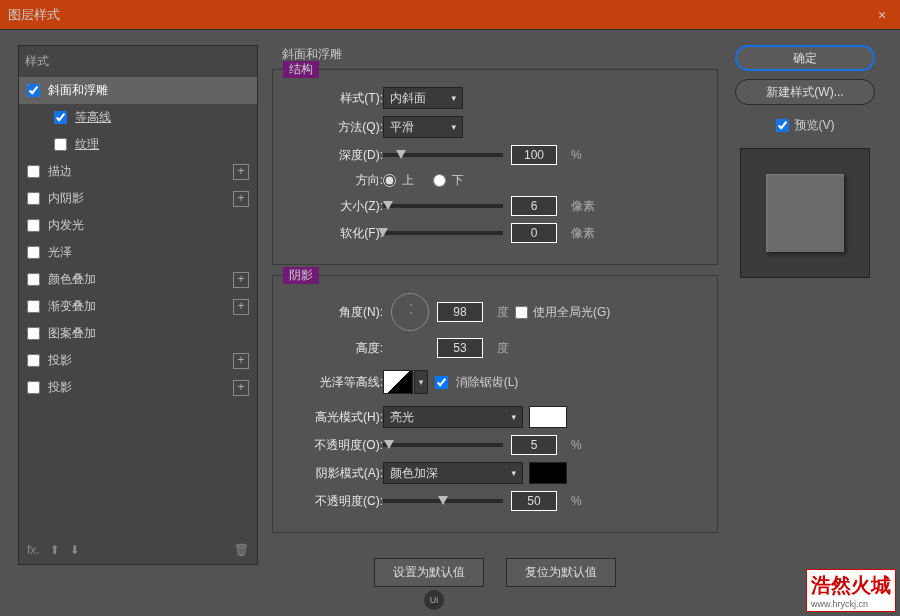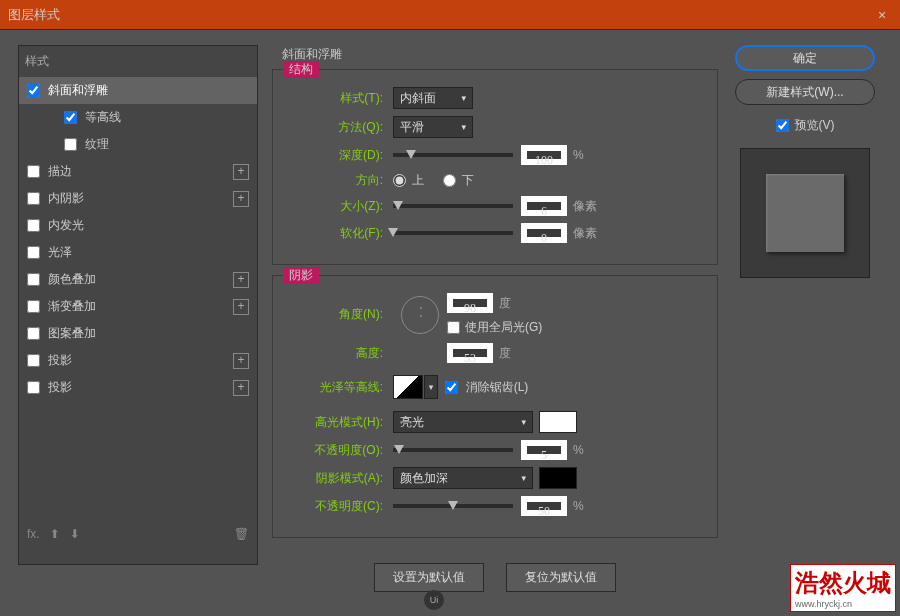--- a/index.html
+++ b/index.html
@@ -9,40 +9,40 @@
 .titlebar .title { flex: 1; color: #ccc; font-size: 13px; }
 .titlebar .close { width: 20px; text-align: center; color: #ccc; cursor: pointer; font-size: 14px; }
 
 .main { display: flex; height: 560px; }
 
 .left-panel { width: 260px; padding: 15px 0 0 18px; background: #535353; }
 .left-box { background: #454545; border: 1px solid #2a2a2a; width: 240px; height: 520px; position: relative; }
 .left-label { padding: 7px 6px; color: #aaa; }
 .style-list { }
 .style-item { display: flex; align-items: center; padding: 5px 8px; color: #ccc; }
-.style-item.indented { padding-left: 45px; }
+.style-item.indented { padding-left: 35px; text-decoration: underline; }
 .style-item.selected { background: #636363; color: #fff; }
 .style-item input[type=checkbox] { margin-right: 8px; accent-color: #1473e6; }
 .style-item .lbl { flex: 1; }
 .style-item .plus { width: 16px; height: 16px; border: 1px solid #888; text-align: center; line-height: 13px; color: #aaa; cursor: pointer; font-size: 12px; }
-.left-footer { position: absolute; bottom: 16px; left: 0; right: 0; height: 28px; display: flex; align-items: center; padding: 0 8px; gap: 10px; color: #888; }
+.left-footer { position: absolute; bottom: 0; left: 0; right: 0; height: 28px; display: flex; align-items: center; padding: 0 8px; gap: 10px; color: #888; }
 .left-footer .spacer { flex: 1; }
 .left-footer .trash, .left-footer .fx, .left-footer .arrow { cursor: pointer; }
 
 .center-panel { flex: 1; padding: 10px 12px; }
 .section-title { color: #ccc; margin: 6px 0 6px 10px; }
 .fieldset { border: 1px solid #3a3a3a; padding: 10px 12px 14px 12px; margin-bottom: 10px; position: relative; }
-.fieldset .legend-top { position: absolute; top: -9px; left: 10px; background: #be185d; padding: 0 6px; color: #ccc; }
+.fieldset .legend-top { position: absolute; top: -9px; left: 10px; background: #701a75; padding: 0 6px; color: #ccc; }
 .row { display: flex; align-items: center; margin: 7px 0; }
-.row .rlabel { width: 98px; text-align: right; margin-right: 10px; color: #84cc16; }
+.row .rlabel { width: 98px; text-align: right; color: #e5e5e5; }
 .dropdown { background: #3a3a3a; border: 1px solid #222; color: #ddd; width: 80px; height: 22px; display: flex; align-items: center; padding: 0 6px; cursor: pointer; }
 .dropdown .arrow-d { margin-left: auto; font-size: 9px; }
 .slider-track { width: 120px; height: 4px; background: #2a2a2a; position: relative; margin-right: 8px; }
 .slider-knob { width: 0; height: 0; border-left: 5px solid transparent; border-right: 5px solid transparent; border-top: 9px solid #bbb; position: absolute; top: -3px; transform: translateX(-50%); cursor: pointer; }
-.numbox { width: 46px; height: 20px; background: #3a3a3a; border: 6px solid #ffffff; color: #ddd; text-align: center; line-height: 18px; margin-right: 6px; font-family: Liberation Serif, serif; }
+.numbox { width: 46px; height: 20px; background: #3a3a3a; border: 1px solid #ffffff; color: #ddd; text-align: center; line-height: 18px; margin-right: 14px; }
 .unit { color: #aaa; }
 .radio-row { display: flex; align-items: center; gap: 6px; }
 .radio-row input[type=radio] { accent-color: #ddd; }
 .angle-circle { width: 38px; height: 38px; border: 1px solid #888; border-radius: 50%; margin: 0 8px; position: relative; }
 .angle-dot { width: 2px; height: 2px; background: #888; position: absolute; top: 10px; left: 18px; border-radius: 50%; }
 .angle-center { width: 2px; height: 2px; background: #888; position: absolute; top: 18px; left: 18px; border-radius: 50%; }
 .contour-swatch { width: 30px; height: 24px; background: linear-gradient(135deg, #fff 0%, #fff 50%, #000 50%, #000 100%); border: 1px solid #222; cursor: pointer; }
 .contour-arrow { width: 14px; height: 24px; background: #3a3a3a; border: 1px solid #222; text-align: center; line-height: 22px; font-size: 9px; cursor: pointer; margin-left: 1px; }
 .color-swatch { width: 38px; height: 22px; border: 1px solid #222; cursor: pointer; margin-left: 6px; }
 .btn-row { display: flex; gap: 22px; justify-content: center; margin-top: 25px; }
@@ -51,21 +51,21 @@
 .right-panel { width: 170px; padding: 15px 20px 0 0; display: flex; flex-direction: column; align-items: center; gap: 8px; }
 .r-btn { width: 140px; height: 26px; border-radius: 13px; background: #5a5a5a; border: 1px solid #2a2a2a; color: #ddd; text-align: center; line-height: 24px; cursor: pointer; }
 .r-btn.primary { border: 2px solid #1473e6; line-height: 22px; }
 .preview-check { display: flex; align-items: center; gap: 6px; margin-top: 4px; }
 .preview-check input { accent-color: #1473e6; }
 .preview-box { width: 130px; height: 130px; background: #3a3a3a; border: 1px solid #222; display: flex; align-items: center; justify-content: center; margin-top: 6px; }
 .preview-inner { width: 78px; height: 78px; background: #6a6a6a; box-shadow: 2px 2px 4px rgba(0,0,0,0.5), inset 1px 1px 2px rgba(255,255,255,0.15); }
 
 .footer-logo { position: absolute; bottom: 6px; left: 424px; width: 20px; height: 20px; background: #333; border-radius: 50%; color: #aaa; text-align: center; line-height: 20px; font-size: 9px; }
 .watermark { position: absolute; bottom: 4px; right: 4px; background: #fff; padding: 2px 4px; border: 1px solid #c00; }
-.watermark .cn { color: #c00; font-weight: bold; font-size: 24px; }
+.watermark .cn { color: #c00; font-weight: bold; font-size: 20px; }
 .watermark .url { color: #666; font-size: 9px; display: block; }
 </style>
 </head>
 <body>
 
 <div class="titlebar">
   <div class="title">图层样式</div>
   <div class="close">×</div>
 </div>
 
@@ -196,21 +196,21 @@
 
     <div class="fieldset">
       <div class="legend-top">阴影</div>
 
       <div class="row">
         <div class="rlabel"><span>角度(N):</span></div>
         <div class="angle-circle">
             <div class="angle-dot"></div>
             <div class="angle-center"></div>
           </div>
-        <div style="display:flex;flex-direction:column;gap:6px">
+        <div style="display:flex;flex-direction:row;gap:6px">
           <div style="display:flex;align-items:center">
             <div class="numbox">98</div>
             <span class="unit">度</span>
           </div>
           <div style="display:flex;align-items:center;gap:5px">
             <input type="checkbox" style="">
             <span>使用全局光(G)</span>
           </div>
         </div>
       </div>

